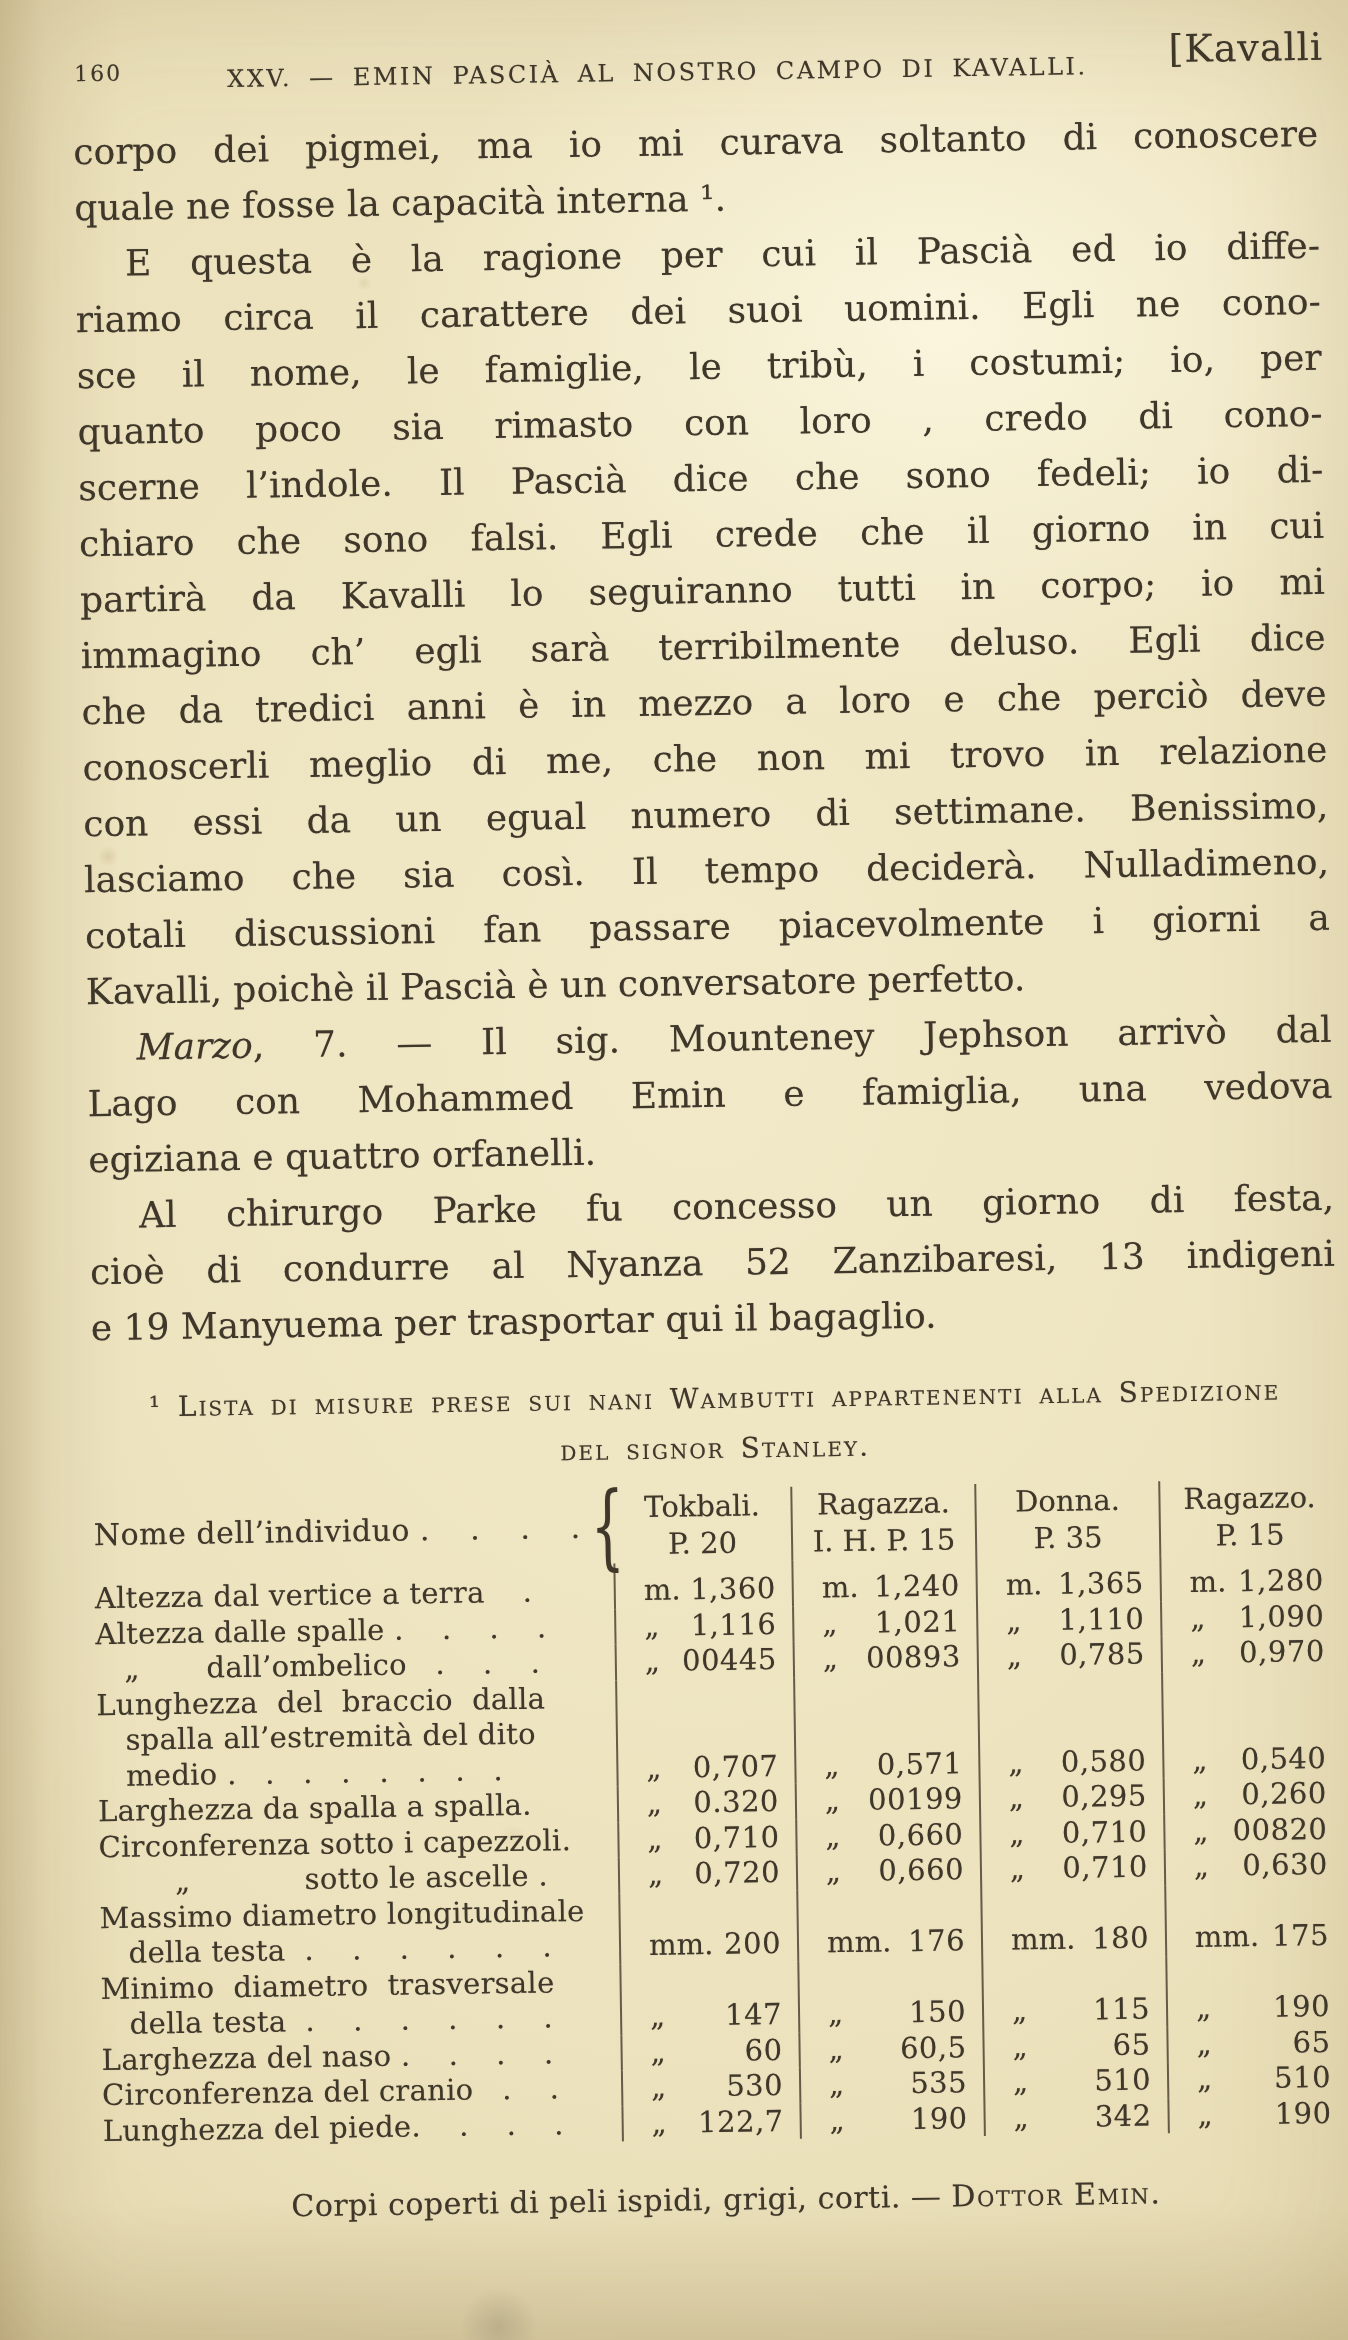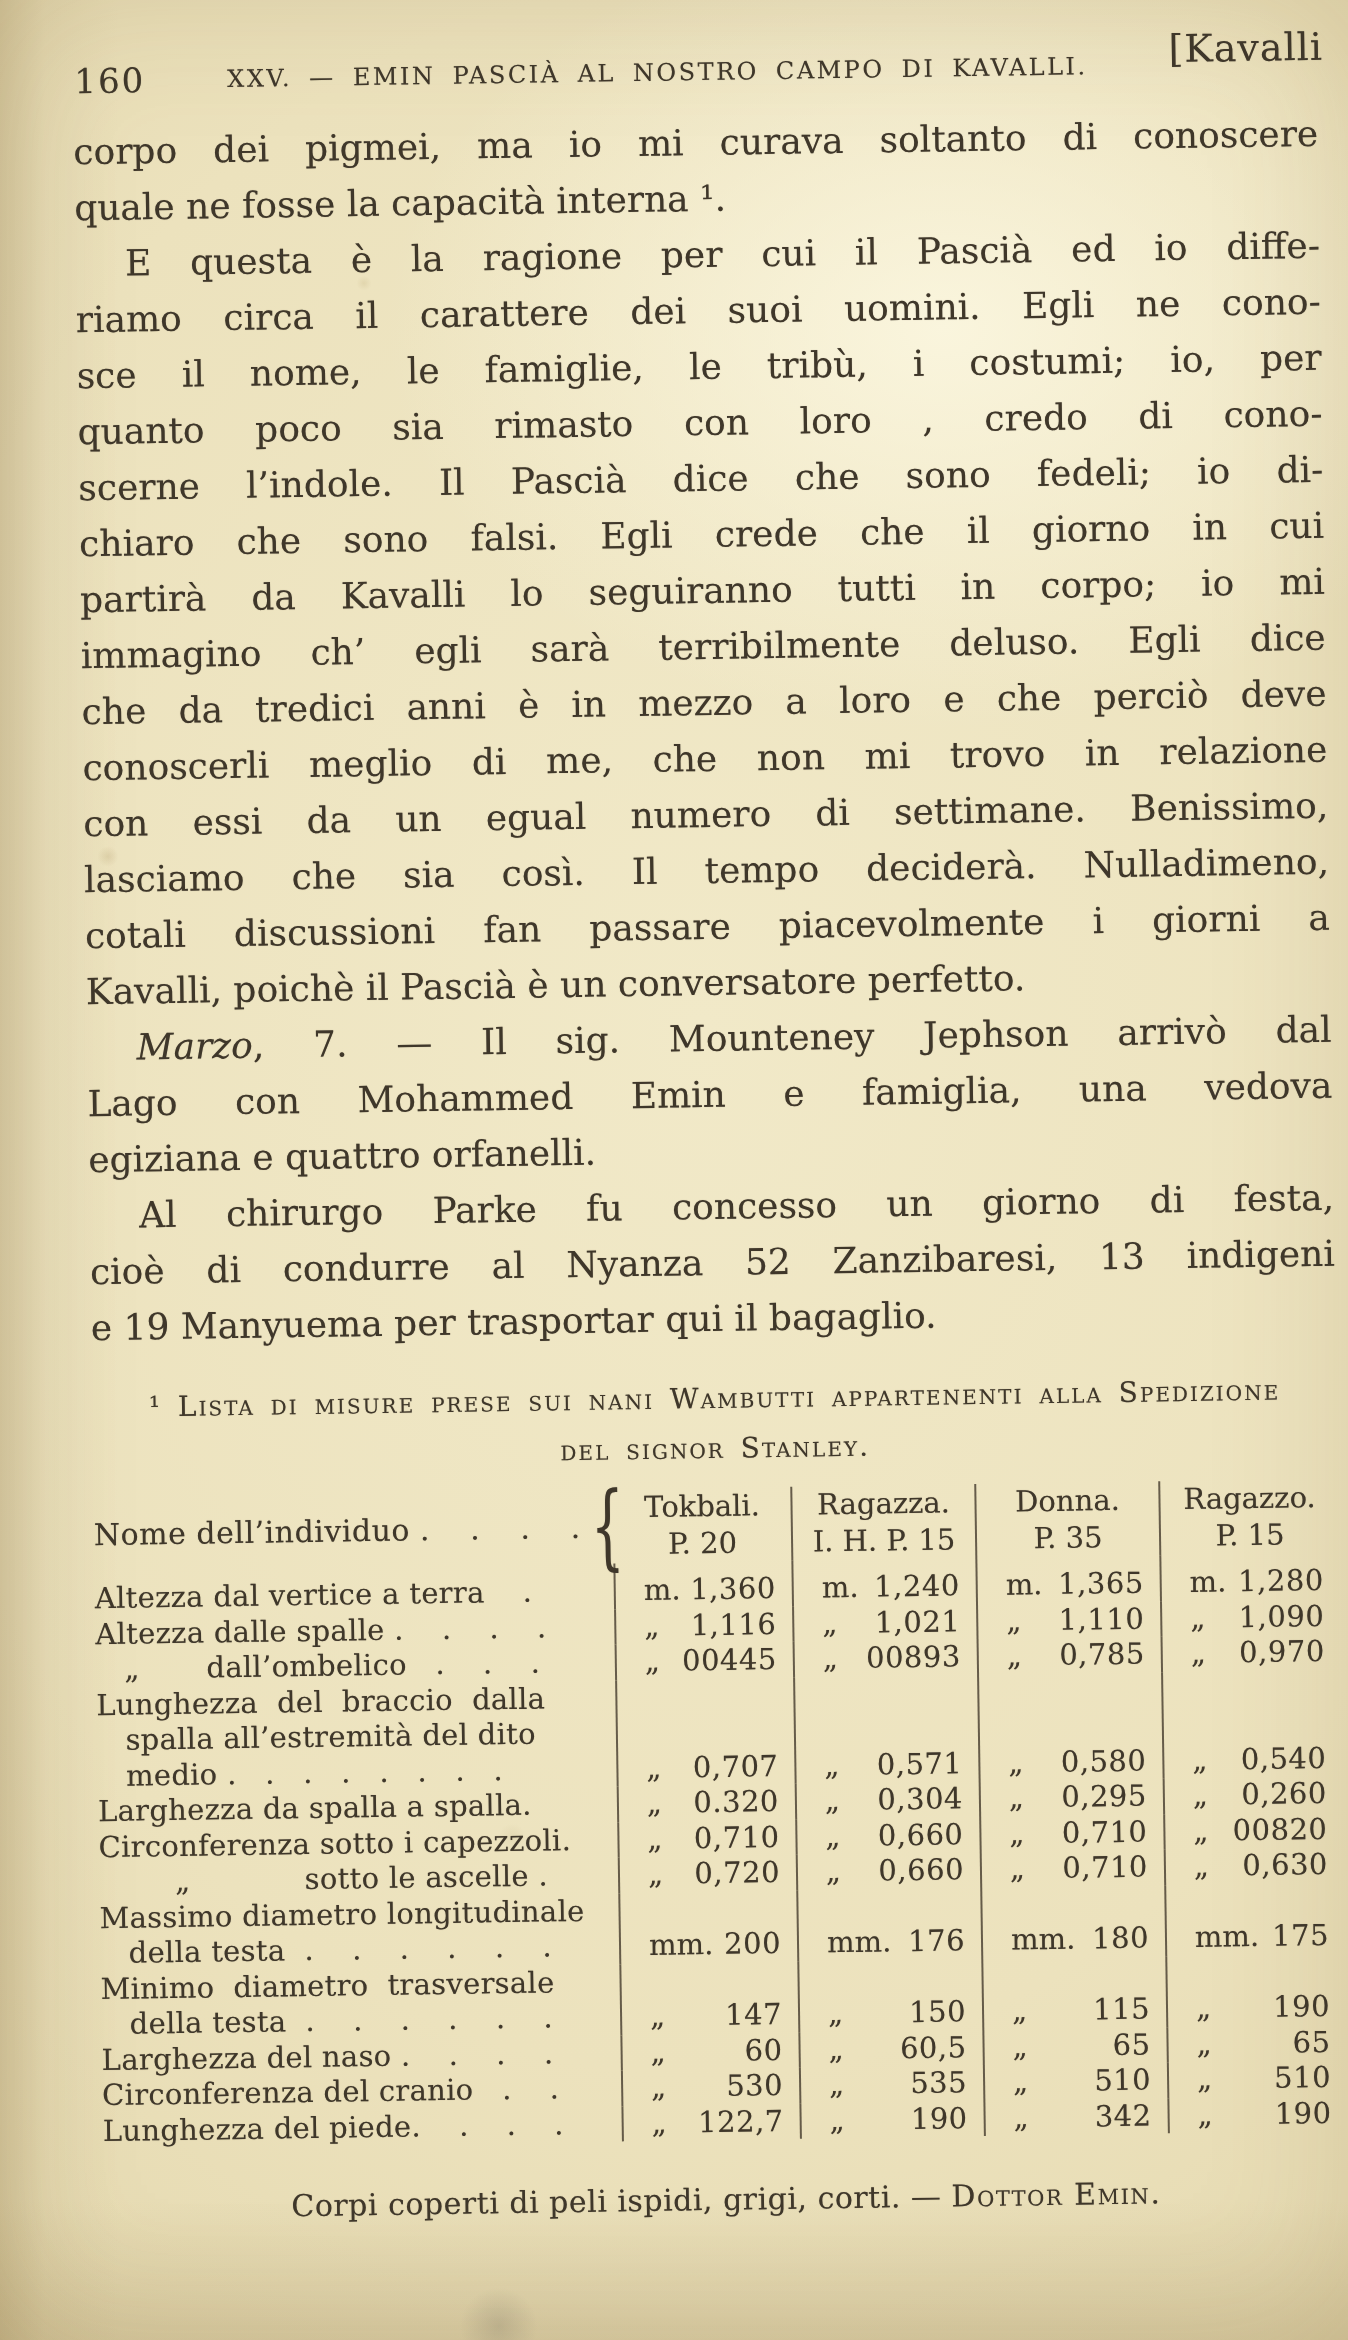--- a/index.html
+++ b/index.html
@@ -21,21 +21,21 @@
     box-shadow: inset 0 0 140px rgba(125,100,50,0.18);
   }
   .content {
     position:absolute; left:85px; top:0; width:1245px;
     transform:rotate(-0.85deg);
     transform-origin:50% 42%;
     text-shadow:0 0 0.8px rgba(64,56,44,0.45);
   }
   
   .runhead { position:relative; height:46px; margin-top:44px; }
-  .pagenum { position:absolute; left:2px; top:8px; font-size:34px; letter-spacing:2px; }
+  .pagenum { position:absolute; left:2px; top:8px; font-size:22px; letter-spacing:2px; }
   .runtitle {
     position:absolute; left:47%; top:14px; transform:translateX(-50%);
     font-size:24px; letter-spacing:2.5px; word-spacing:7px; white-space:nowrap;
   }
   .catchword { position:absolute; right:-6px; top:-10px; font-size:38px; letter-spacing:1px; }
   
   .bodytext { margin-top:25px; font-size:36px; line-height:56px; }
   .para .line { text-align:justify; text-align-last:justify; }
   .para .line:last-child { text-align-last:left; }
   .para.indent .line:first-child { text-indent:50px; }
@@ -274,21 +274,21 @@
             </td>
             <td class="val-cell bl">
               <div class="val">
                 <span class="u">„</span>
                 <span class="n">0.320</span>
               </div>
             </td>
             <td class="val-cell bl">
               <div class="val">
                 <span class="u">„</span>
-                <span class="n">0,304</span>
+                <span class="n">00199</span>
               </div>
             </td>
             <td class="val-cell bl">
               <div class="val">
                 <span class="u">„</span>
                 <span class="n">0,295</span>
               </div>
             </td>
             <td class="val-cell bl">
               <div class="val">

